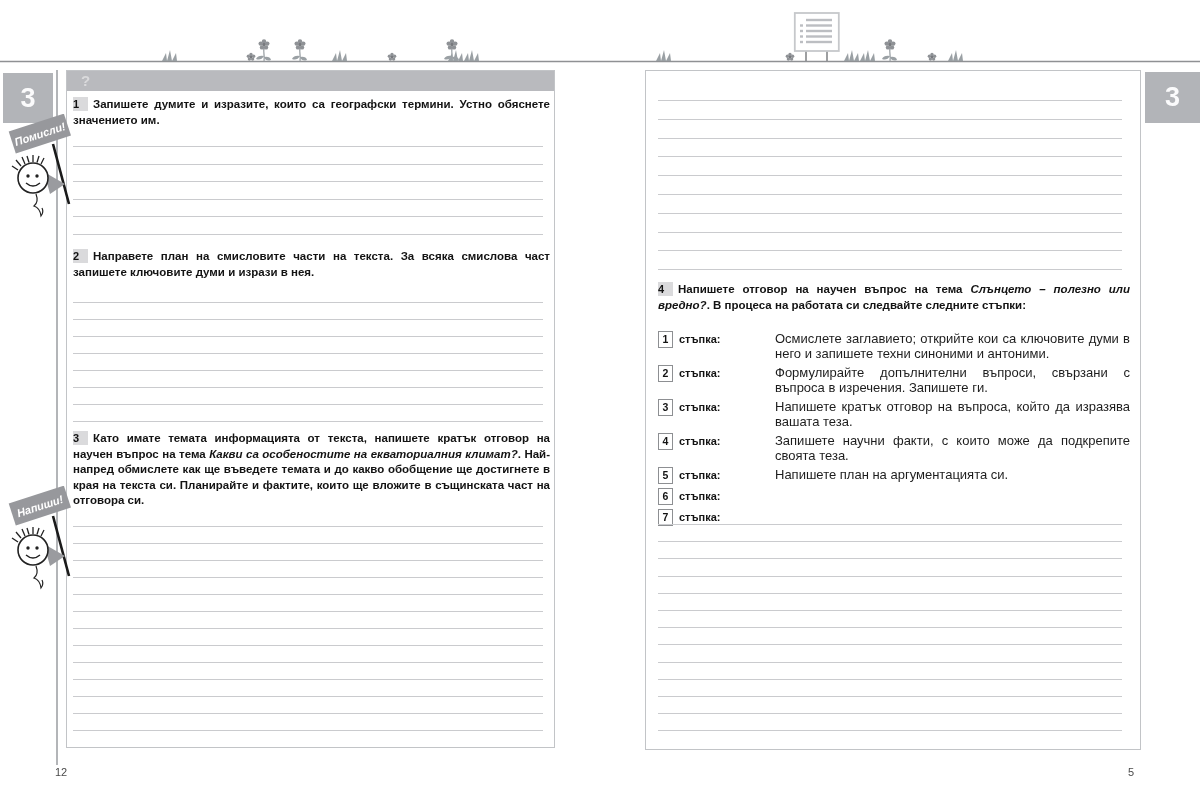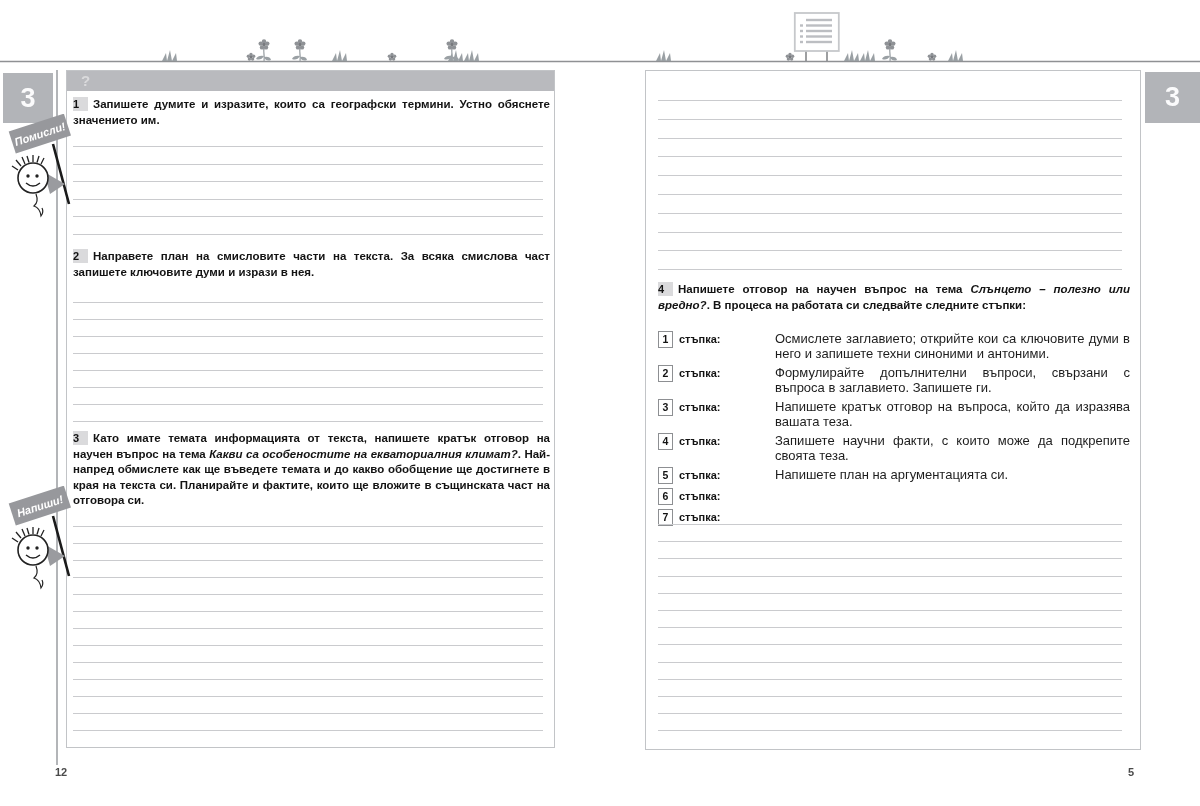--- a/index.html
+++ b/index.html
@@ -35,21 +35,21 @@
   .rule{position:absolute;left:0;right:0;height:1px;background:#cacbce;}
 
   
   .steps{position:absolute;left:12px;top:260px;width:472px;}
   .step{display:flex;align-items:flex-start;margin-bottom:4px;}
   .sbadge{flex:none;display:inline-block;width:13px;height:15px;border:1px solid #8d8f92;
           text-align:center;font-weight:bold;font-size:10.5px;line-height:15px;background:#fff;color:#131313;}
   .slabel{flex:none;width:96px;margin-left:6px;font-weight:bold;font-size:11px;line-height:16px;color:#131313;}
   .stext{flex:1;font-size:13px;line-height:15px;text-align:justify;text-align-last:left;color:#1d1d1d;}
 
-  .pagenum{position:absolute;top:766px;font-size:11px;color:#4a4a4a;font-weight:bold;}
+  .pagenum{position:absolute;top:766px;font-size:11px;color:#4a4a4a;}
   .pn-left{left:55px;}
   .pn-right{left:1128px;}
 
   svg text{font-family:"Liberation Sans",sans-serif;}
 </style>
 </head>
 <body>
 
 <div class="page">
 
@@ -192,21 +192,21 @@
 
     <div class="steps">
       <div class="step">
         <span class="sbadge">1</span>
         <span class="slabel">стъпка:</span>
         <span class="stext">Осмислете заглавието; открийте кои са ключовите думи в него и запишете техни синоними и антоними.</span>
       </div>
       <div class="step">
         <span class="sbadge">2</span>
         <span class="slabel">стъпка:</span>
-        <span class="stext">Формулирайте допълнителни въпроси, свързани с въпроса в заглавието. Запишете ги.</span>
+        <span class="stext">Формулирайте допълнителни въпроси, свързани с въпроса в изречения. Запишете ги.</span>
       </div>
       <div class="step">
         <span class="sbadge">3</span>
         <span class="slabel">стъпка:</span>
         <span class="stext">Напишете кратък отговор на въпроса, който да изразява вашата теза.</span>
       </div>
       <div class="step">
         <span class="sbadge">4</span>
         <span class="slabel">стъпка:</span>
         <span class="stext">Запишете научни факти, с които може да подкрепите своята теза.</span>

